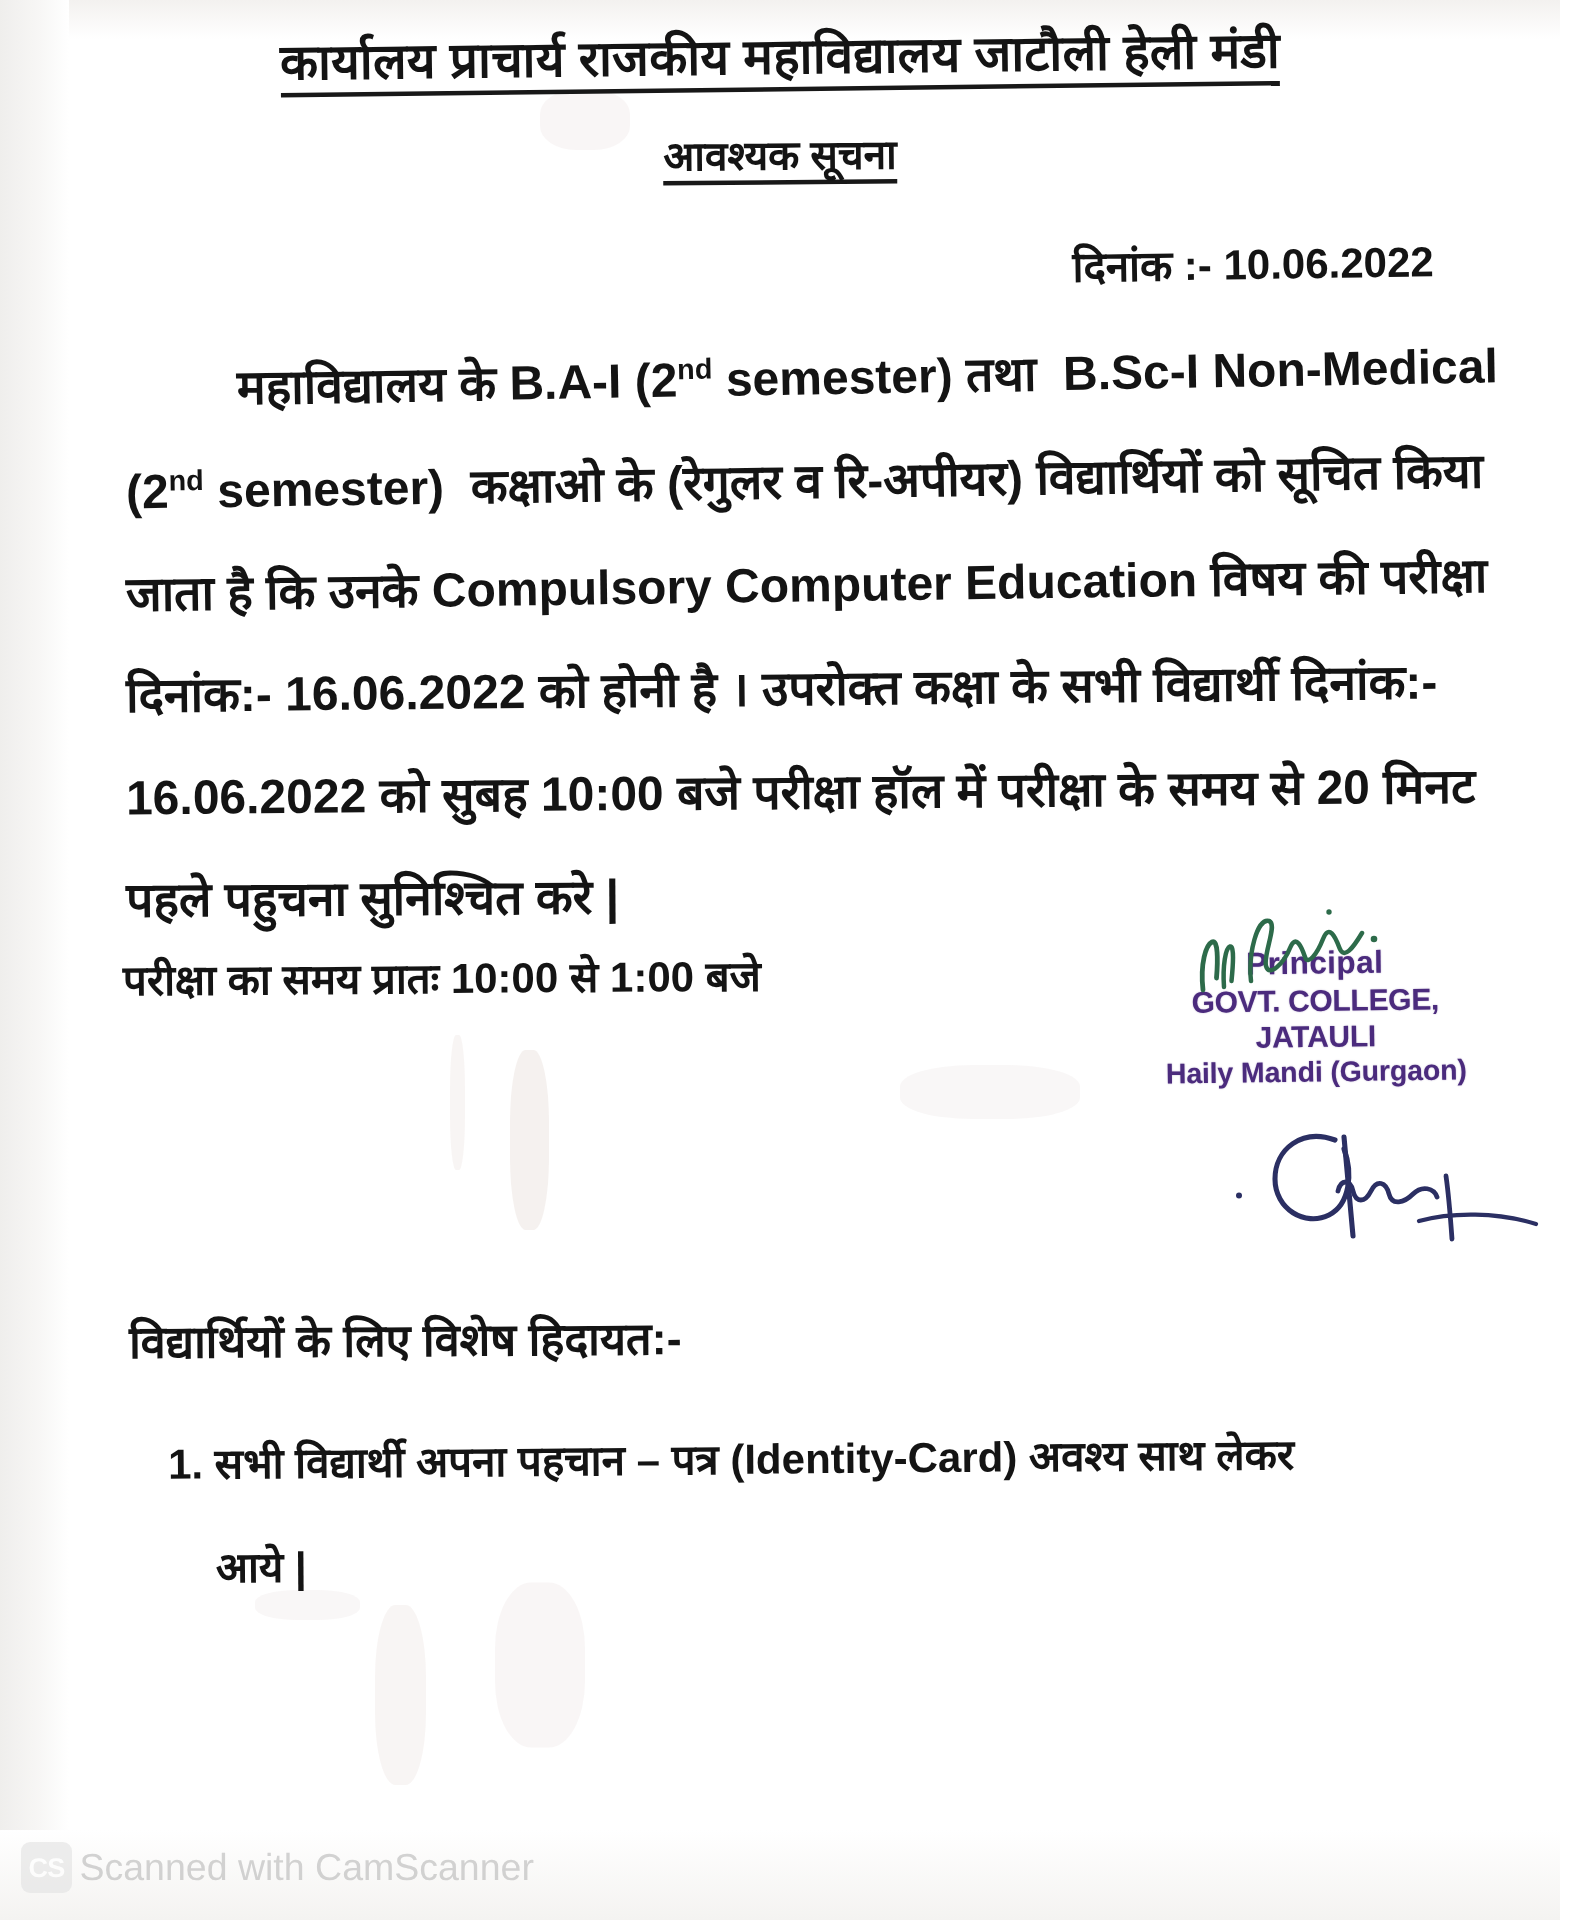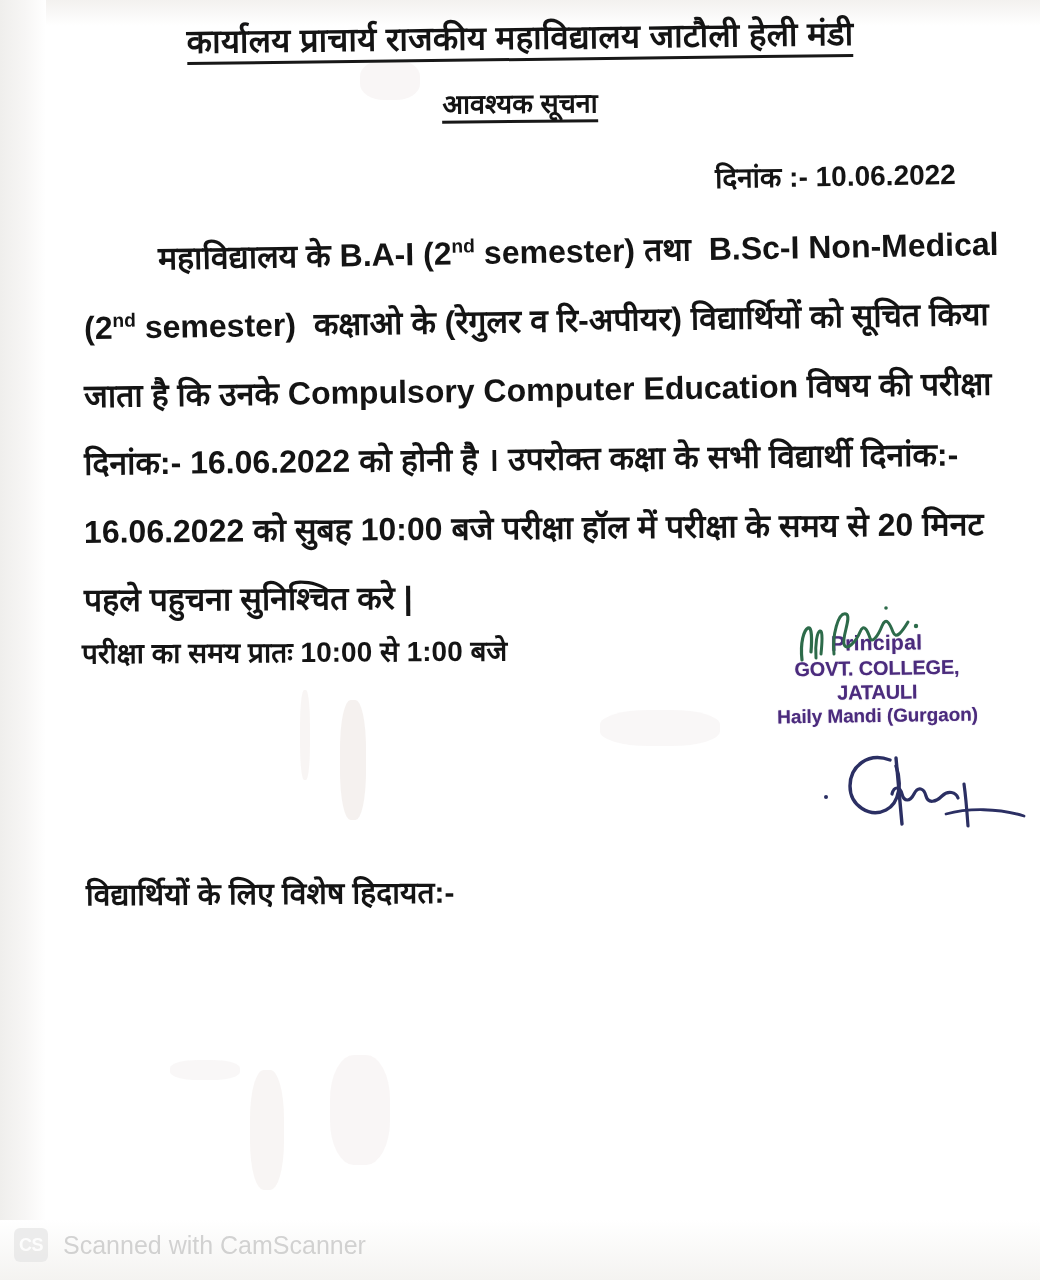--- a/index.html
+++ b/index.html
@@ -181,21 +181,21 @@
     border-radius: 50%;
   }
 
   
   .watermark {
     position: absolute;
     left: 14px;
     bottom: 18px;
     display: flex;
     align-items: center;
-    gap: 14px;
+    gap: 4px;
     opacity: .62;
   }
   .cs-badge {
     width: 34px;
     height: 34px;
     border-radius: 6px;
     background: #e3e3e3;
     color: #ffffff;
     font-size: 18px;
     font-weight: 700;
@@ -270,19 +270,23 @@
     <path d="M68 20 C70 40, 72 62, 74 86" stroke="#2b2f63" stroke-width="3.4" stroke-linecap="round"></path>
     <path d="M64 56 C66 48, 72 48, 74 56 C76 64, 82 64, 86 56 C90 48, 96 50, 98 58
              C100 66, 108 64, 114 58 C120 52, 128 54, 130 60" stroke="#2b2f63" stroke-width="3.2" stroke-linecap="round" stroke-linejoin="round"></path>
     <path d="M136 46 C138 60, 139 74, 140 88" stroke="#2b2f63" stroke-width="3.2" stroke-linecap="round"></path>
     <path d="M118 76 C140 70, 170 70, 196 78" stroke="#2b2f63" stroke-width="2.8" stroke-linecap="round"></path>
   </svg>
   <div class="sig-dot"></div>
 
   <div class="instr-heading">विद्यार्थियों के लिए विशेष  हिदायत:-</div>
 
+  <div class="instr-list">
+    <span class="ln">1. सभी विद्यार्थी अपना पहचान – पत्र (Identity-Card) अवश्य साथ लेकर</span>
+    <span class="ln">आये |</span>
+  </div>
 
   <div class="watermark">
     <div class="cs-badge">CS</div>
     <div class="cs-text">Scanned with CamScanner</div>
   </div>
 
 </div>
 
 </body></html>

